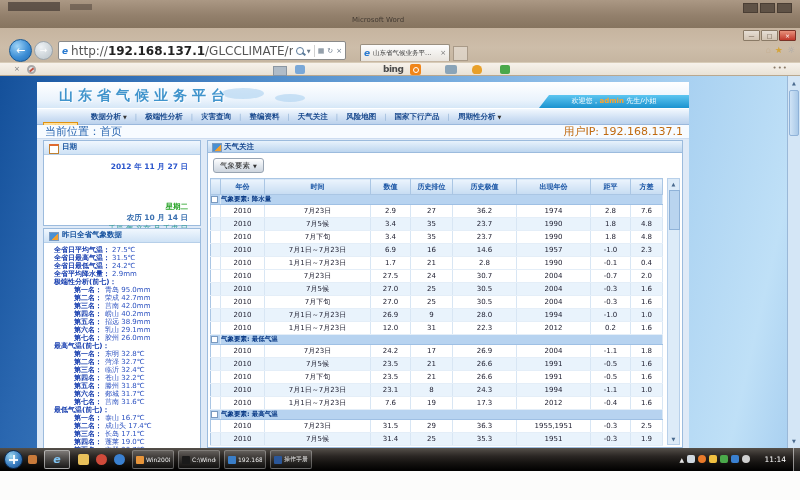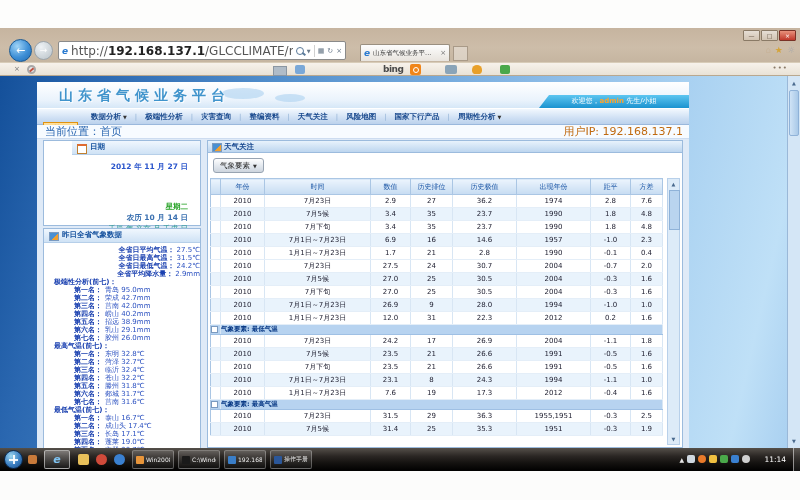--- a/index.html
+++ b/index.html
@@ -90,57 +90,57 @@
   .nav-sep{color:#8fb0d4;font-size:7px;}
   .nav-arrow{font-size:5px;color:#333;margin-left:2px;}
   .crumb-bar{position:absolute;left:0;top:43px;width:652px;height:14px;box-sizing:border-box;
     background:#f7fbff;border-bottom:1px solid #cddcf0;font-size:11px;line-height:13px;}
   .crumb-left{position:absolute;left:8px;color:#2a66b0;}
   .crumb-time{position:absolute;right:112px;color:#c06a10;}
   .crumb-ip{position:absolute;right:6px;color:#c06a10;}
   
   .sidebar{position:absolute;left:6px;top:58px;width:158px;bottom:0;}
   .panel{position:absolute;left:0;width:158px;background:#fff;border:1px solid #9cbbdd;box-sizing:border-box;}
-  .panel-date{top:0;height:86px;padding-left:28px;}
+  .panel-date{top:0;height:86px;}
   .panel-weather{top:88px;bottom:-10px;overflow:hidden;}
   .panel-head{height:13px;background:linear-gradient(180deg,#f0f7fe,#cfe2f5);
     border-bottom:1px solid #b6cfe9;font-size:7.5px;font-weight:bold;color:#1a55a0;
     line-height:12px;padding-left:18px;position:relative;}
   .picon-cal{position:absolute;left:5px;top:3px;width:8px;height:7px;background:#fff;
     border:1px solid #c08030;border-top:2px solid #e06a30;}
   .picon-chart{position:absolute;left:5px;top:3px;width:8px;height:7px;
     background:linear-gradient(135deg,#4a90d2 55%,#f0a030 55%);border:1px solid #7a9ac0;}
   .date-body{padding:6px 12px 0 0;text-align:right;font-size:7.5px;line-height:11px;}
   .d-solar{color:#2a55cc;font-weight:bold;}
   .d-week{color:#22a022;font-weight:bold;margin-top:29px;}
   .d-lunar{color:#3a70b0;font-weight:bold;}
   .d-ganzhi{color:#2a9a90;}
   .weather-body{padding-top:3px;font-size:7px;line-height:8px;}
-  .stat-line{padding-left:22px;white-space:nowrap;text-align:right;}
+  .stat-line{padding-left:10px;white-space:nowrap;}
   .stat-label{color:#1a40b0;font-weight:bold;}
   .stat-value{color:#2a50c0;margin-left:2px;}
   .sec-title{padding-left:10px;color:#1a40b0;font-weight:bold;white-space:nowrap;}
   .rank-line{padding-left:30px;white-space:nowrap;}
   .rank-label{color:#1a40b0;font-weight:bold;}
   .rank-value{color:#2a50c0;margin-left:3px;}
   
   .main{position:absolute;left:170px;top:58px;width:476px;bottom:0;}
   .main-title{height:13px;box-sizing:border-box;background:linear-gradient(180deg,#e8f2fc,#bdd6ef);
     border:1px solid #9cbbdd;font-size:7.5px;font-weight:bold;color:#1a4a90;line-height:11px;
     padding-left:16px;position:relative;}
   .main-body{position:absolute;left:0;top:13px;right:0;bottom:0;background:#fff;
     border:1px solid #9cbbdd;border-top:none;box-sizing:border-box;overflow:hidden;}
   .elem-btn{position:absolute;left:5px;top:5px;height:15px;box-sizing:border-box;padding:0 6px;
     background:linear-gradient(#fefefe,#dfe5ec 60%,#cdd5de);border:1px solid #98a4b2;border-radius:3px;
     font-size:7.5px;color:#222;line-height:13px;}
   .elem-arrow{font-size:5px;margin-left:3px;color:#333;}
   .data-table{position:absolute;left:2px;top:25px;width:452px;border-collapse:collapse;
     table-layout:fixed;font-size:7px;color:#223;border:1px solid #aac6e4;}
   .data-table th{height:13px;background:linear-gradient(180deg,#ecf4fd,#c6dcf2);
-    border:1px solid #aac6e4;color:#1a55a5;font-weight:normal;font-size:7px;padding:1px;}
+    border:1px solid #aac6e4;color:#1a55a5;font-weight:bold;font-size:7px;padding:1px;}
   .data-table td{height:12px;text-align:center;border-right:1px solid #d8e6f4;
     border-bottom:1px solid #e4eef8;padding:0;white-space:nowrap;overflow:hidden;}
   tr.group td{height:9px;background:#b7d3f0;color:#0a3a85;font-weight:bold;text-align:left;
     font-size:6.5px;border-bottom:1px solid #9fc0e4;}
   .chk{display:inline-block;width:5px;height:5px;background:#fff;border:1px solid #7a9ac0;vertical-align:middle;}
   tr.odd td{background:#fff;}
   tr.even td{background:#e9f3fc;}
   .panel-scroll{position:absolute;right:2px;top:25px;width:13px;bottom:2px;box-sizing:border-box;
     background:#ddebf8;border:1px solid #b8d0ea;}
   .ps-up,.ps-down{position:absolute;left:0;width:11px;height:10px;font-size:5px;color:#4a6a8e;
@@ -180,20 +180,30 @@
   .clock{position:absolute;right:14px;top:0;height:23px;line-height:23px;font-size:7.5px;color:#fff;margin-left:44px;}
   .show-desktop{position:absolute;right:0;top:0;width:7px;height:23px;box-sizing:border-box;
     border-left:1px solid rgba(255,255,255,.5);background:rgba(255,255,255,.08);}
   .bottom-strip{position:absolute;left:0;top:471px;width:800px;height:29px;background:#fcfcfb;}
 </style>
 </head>
 <body>
 
 <div class="screen">
 
+  <div class="desktop-strip">
+    <div class="frag1"></div>
+    <div class="frag2"></div>
+    <div class="bg-win-title">Microsoft Word</div>
+    <div class="bg-controls">
+      <span></span>
+      <span></span>
+      <span></span>
+    </div>
+  </div>
 
   <div class="chrome">
     <div class="win-controls">
       <span class="win-btn">—</span>
       <span class="win-btn">□</span>
       <span class="win-btn close">×</span>
     </div>
     <div class="back-btn">←</div>
     <div class="fwd-btn">→</div>
     <div class="address">
@@ -342,20 +352,24 @@
                   <th>时间</th>
                   <th>数值</th>
                   <th>历史排位</th>
                   <th>历史极值</th>
                   <th>出现年份</th>
                   <th>距平</th>
                   <th>方差</th>
                 </tr>
               </thead>
             <tbody id="table-body">
+                <tr class="group">
+                  <td><span class="chk"></span></td>
+                  <td colspan="8">气象要素: 降水量</td>
+                </tr>
                 <tr class="odd">
                   <td></td>
                   <td>2010</td>
                   <td>7月23日</td>
                   <td>2.9</td>
                   <td>27</td>
                   <td>36.2</td>
                   <td>1974</td>
                   <td>2.8</td>
                   <td>7.6</td>

